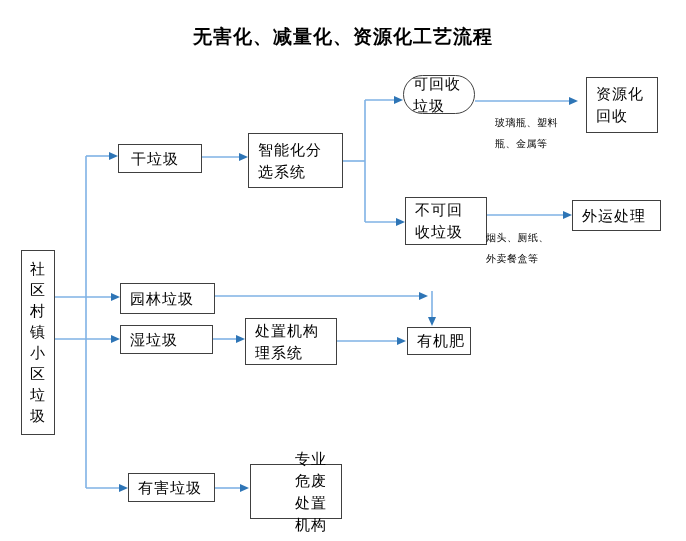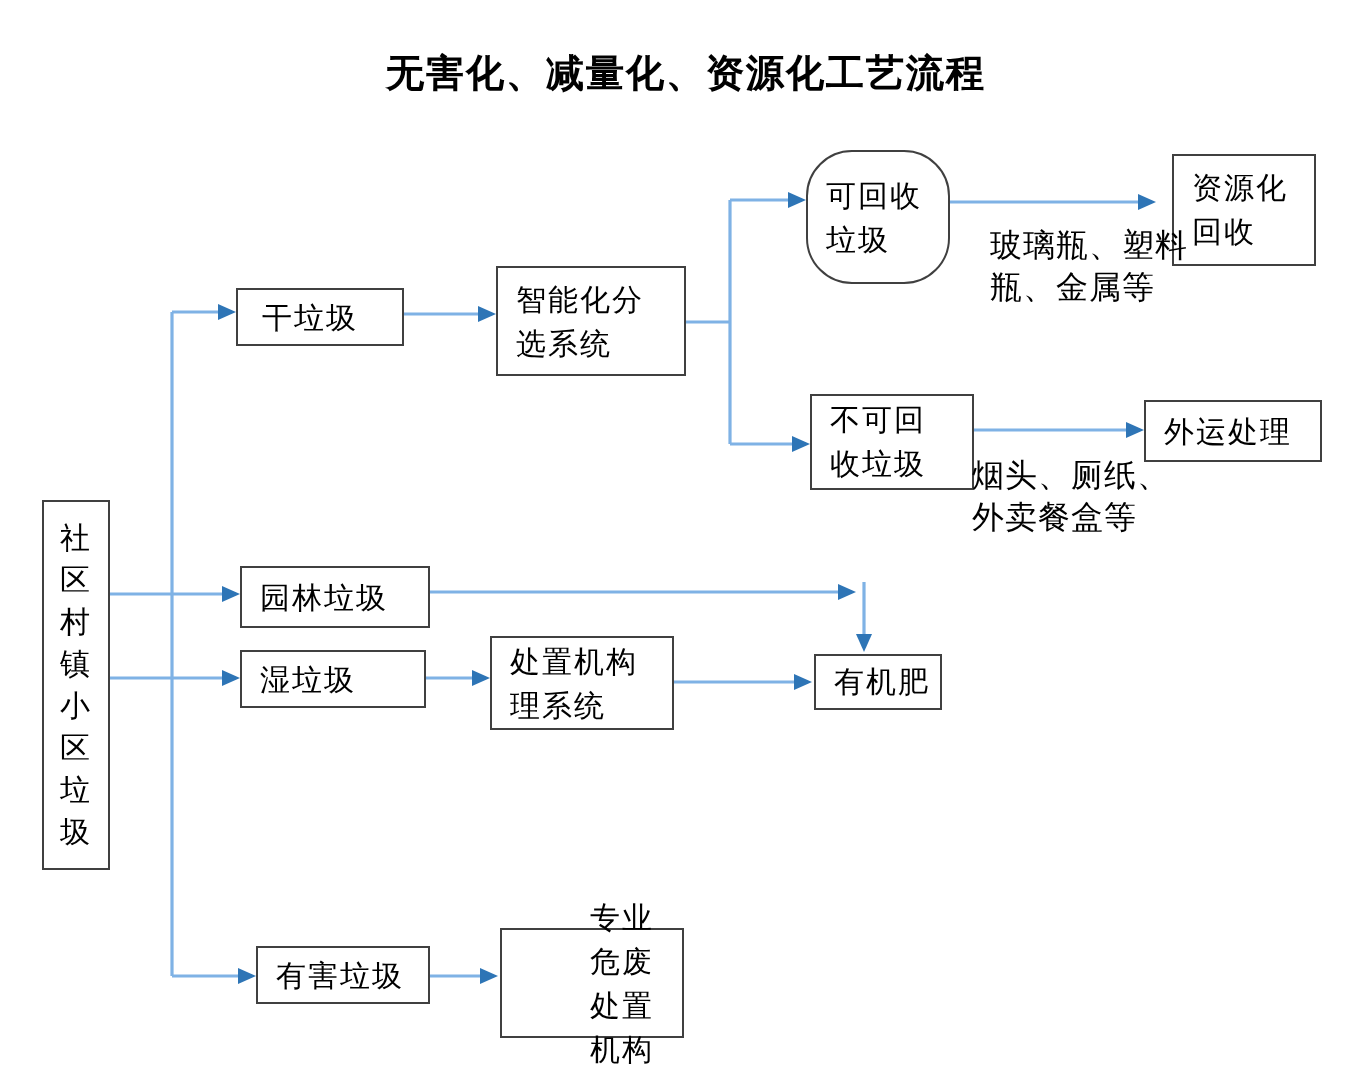--- a/index.html
+++ b/index.html
@@ -59,21 +59,21 @@
   }
   .node.vertical {
     justify-content: center;
     text-align: center;
     padding-left: 0;
     line-height: 21px;
     font-size: 15px;
   }
   .annotation {
     position: absolute;
-    font-size: 16px;
+    font-size: 10px;
     line-height: 21px;
     white-space: pre-line;
     color: var(--text);
     letter-spacing: 0.5px;
   }
 </style>
 </head>
 <body>
 
 <div id="canvas">
@@ -113,21 +113,21 @@
 小
 区
 垃
 圾</div>
 
   <div class="node" style="left:118px; top:144px; width:84px; height:29px; padding-left:12px;">干垃圾</div>
 
   <div class="node" style="left:248px; top:133px; width:95px; height:55px;">智能化分
 选系统</div>
 
-  <div class="node" style="left:403px; top:75px; width:72px; height:67px;border-radius:23px;">可回收
+  <div class="node" style="left:403px; top:75px; width:72px; height:39px;border-radius:23px;">可回收
 垃圾</div>
 
   <div class="node" style="left:586px; top:77px; width:72px; height:56px;">资源化
 回收</div>
 
   <div class="node" style="left:405px; top:197px; width:82px; height:48px;text-align:right;">不可回
 收垃圾</div>
 
   <div class="node" style="left:120px; top:283px; width:95px; height:31px;">园林垃圾</div>
 

